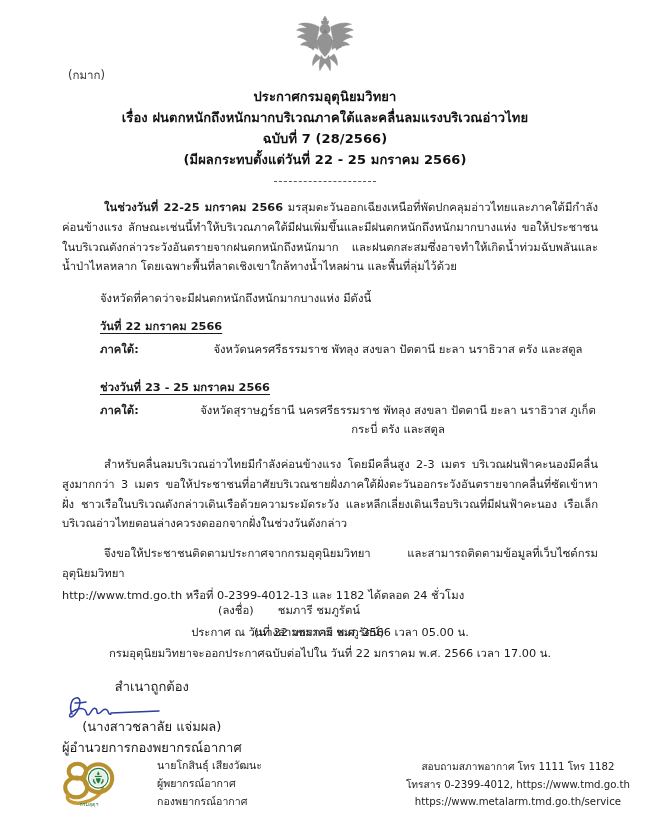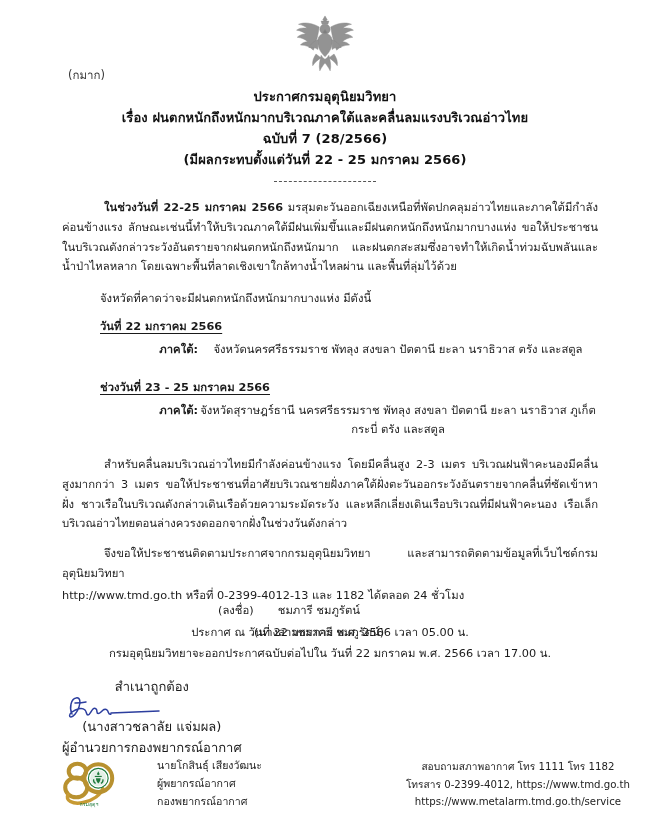--- a/index.html
+++ b/index.html
@@ -114,21 +114,20 @@
   .region-row {
     display: flex;
     margin: 2px 0 0 38px;
     font-size: 11.3px;
     line-height: 1.7;
   }
   .region-label {
     font-weight: bold;
     width: 98px;
     flex: 0 0 98px;
-    text-align: right;
   }
   .region-val { flex: 1; text-align: center; }
 
   
   .contact {
     margin-top: 14px;
   }
   .centered-lines {
     text-align: center;
     margin-top: 18px;

